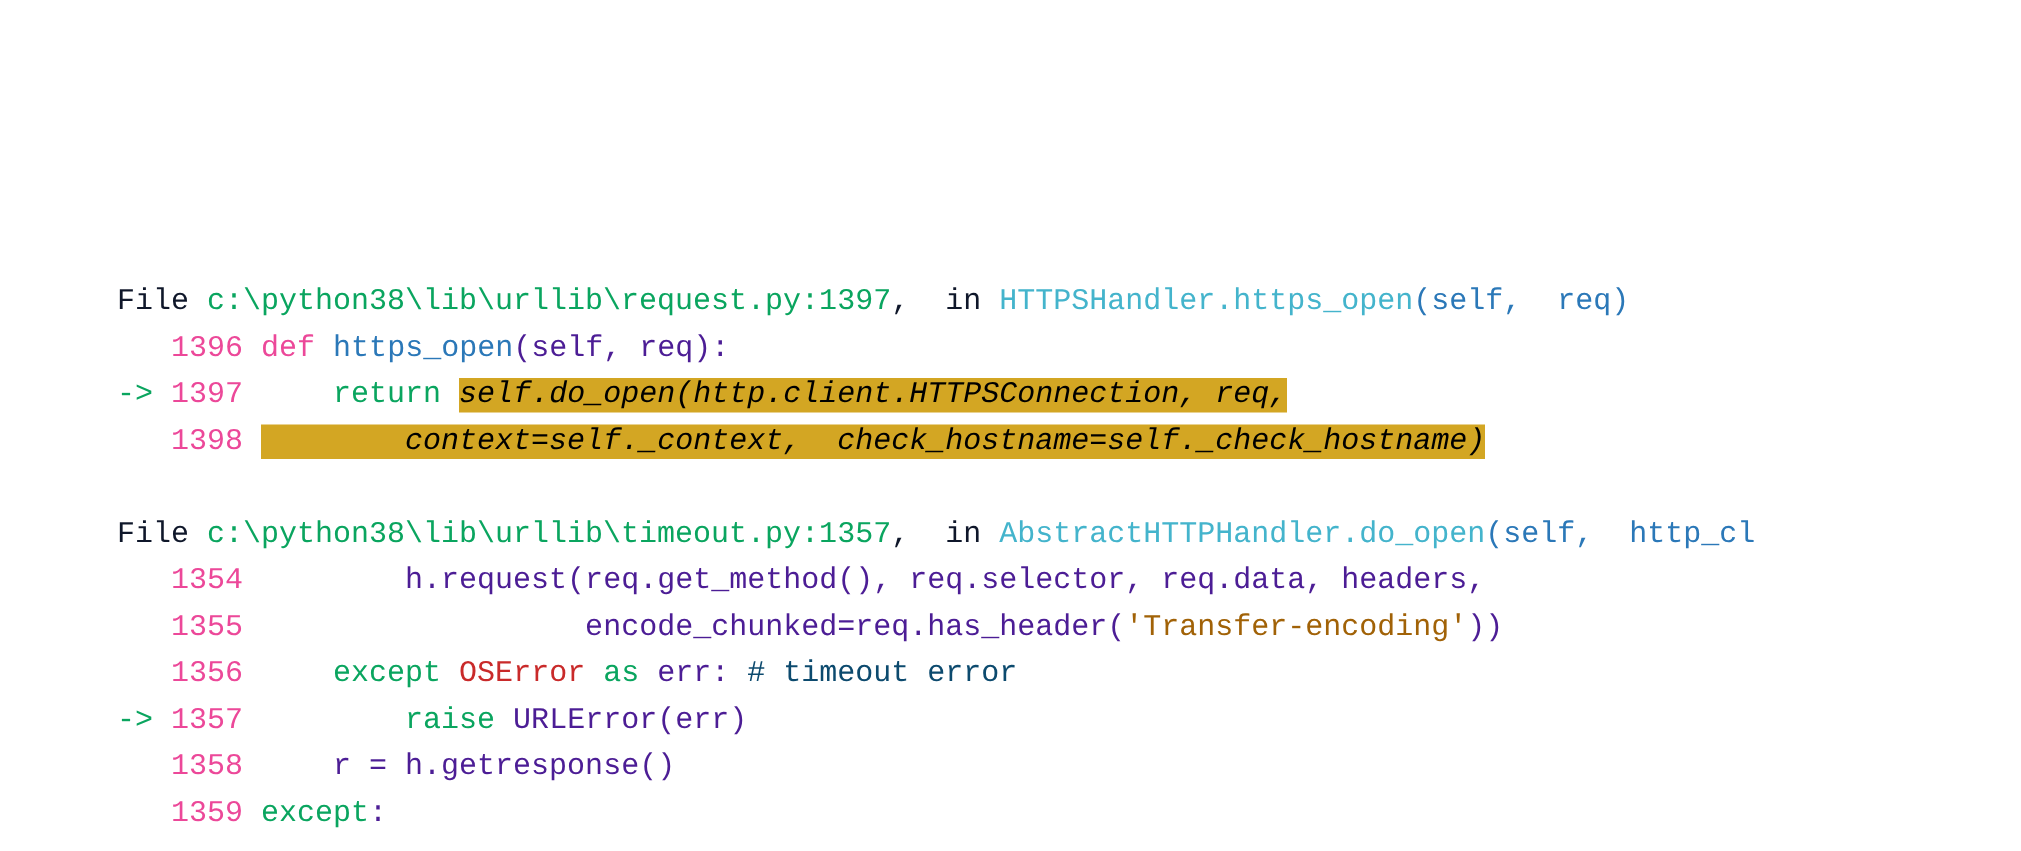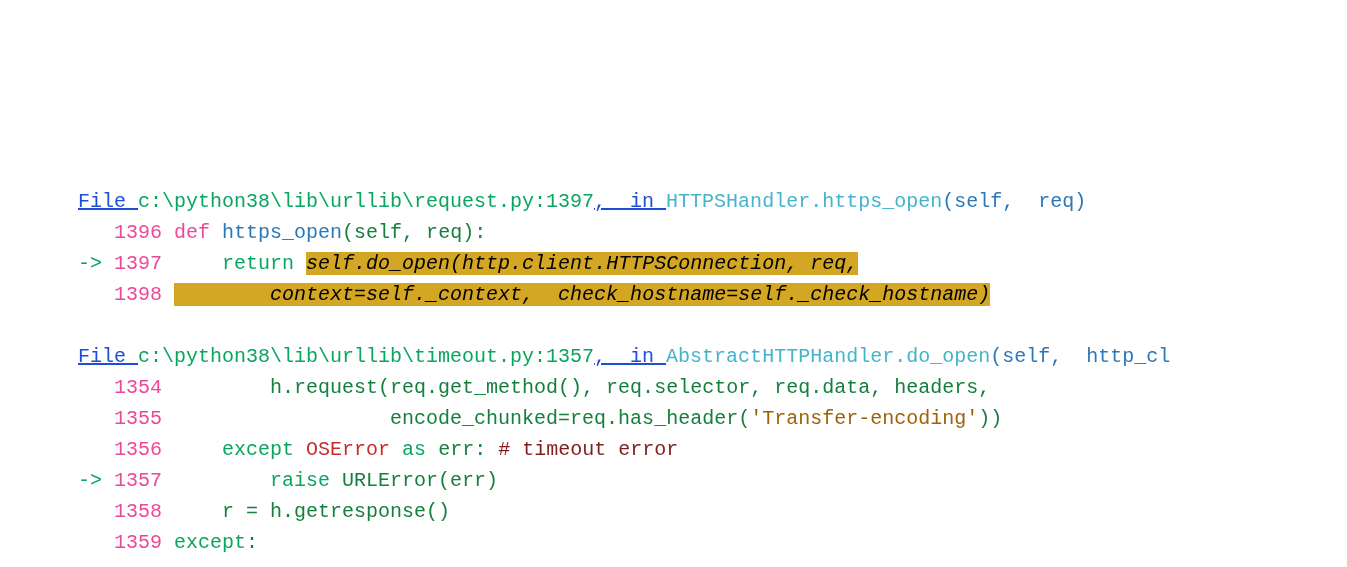--- a/index.html
+++ b/index.html
@@ -17,26 +17,26 @@
     padding: 0 0 40px 78px;
   }
   .arrow { color:#0aa55f; }
   .ln { color:#ec4899; }
   .kw { color:#0aa55f; font-weight:normal; }
   .def { color:#ec4899; font-weight:normal; }
   .fname { color:#2b78b8; }
   .path { color:#0aa55f;text-align:center; }
   .funcname-tr { color:#44b4cc; }
   .args { color:#2b78b8; }
-  .leading { color:#1d4ed8;text-decoration:underline; }
+  .leading { color:#0f172a; }
   .hi { background:#d3a623;font-style:italic; }
   .err { color:#c92a2a; }
-  .comment { color:#7f1d1d; }
+  .comment { color:#0c4a6e; }
   .str { color:#a16207; }
-  .plain { color:#15803d; }
+  .plain { color:#4c1d95; }
 </style>
 </head>
 <body>
 
 
 
 <div class="container">
 <span style="color:#bbb;">   <span style="color:#bbb;">    </span>         <span style="visibility:hidden;">result</span></span>
 <span><span class="leading">File </span><span class="path">c:\python38\lib\urllib\request.py:1397</span><span class="leading">,  in </span><span class="funcname-tr">HTTPSHandler.https_open</span><span class="args">(self,  req)</span></span>
 <span>   <span class="ln">1396</span> <span class="def">def</span> <span class="fname">https_open</span><span class="plain">(self, req):</span></span>

